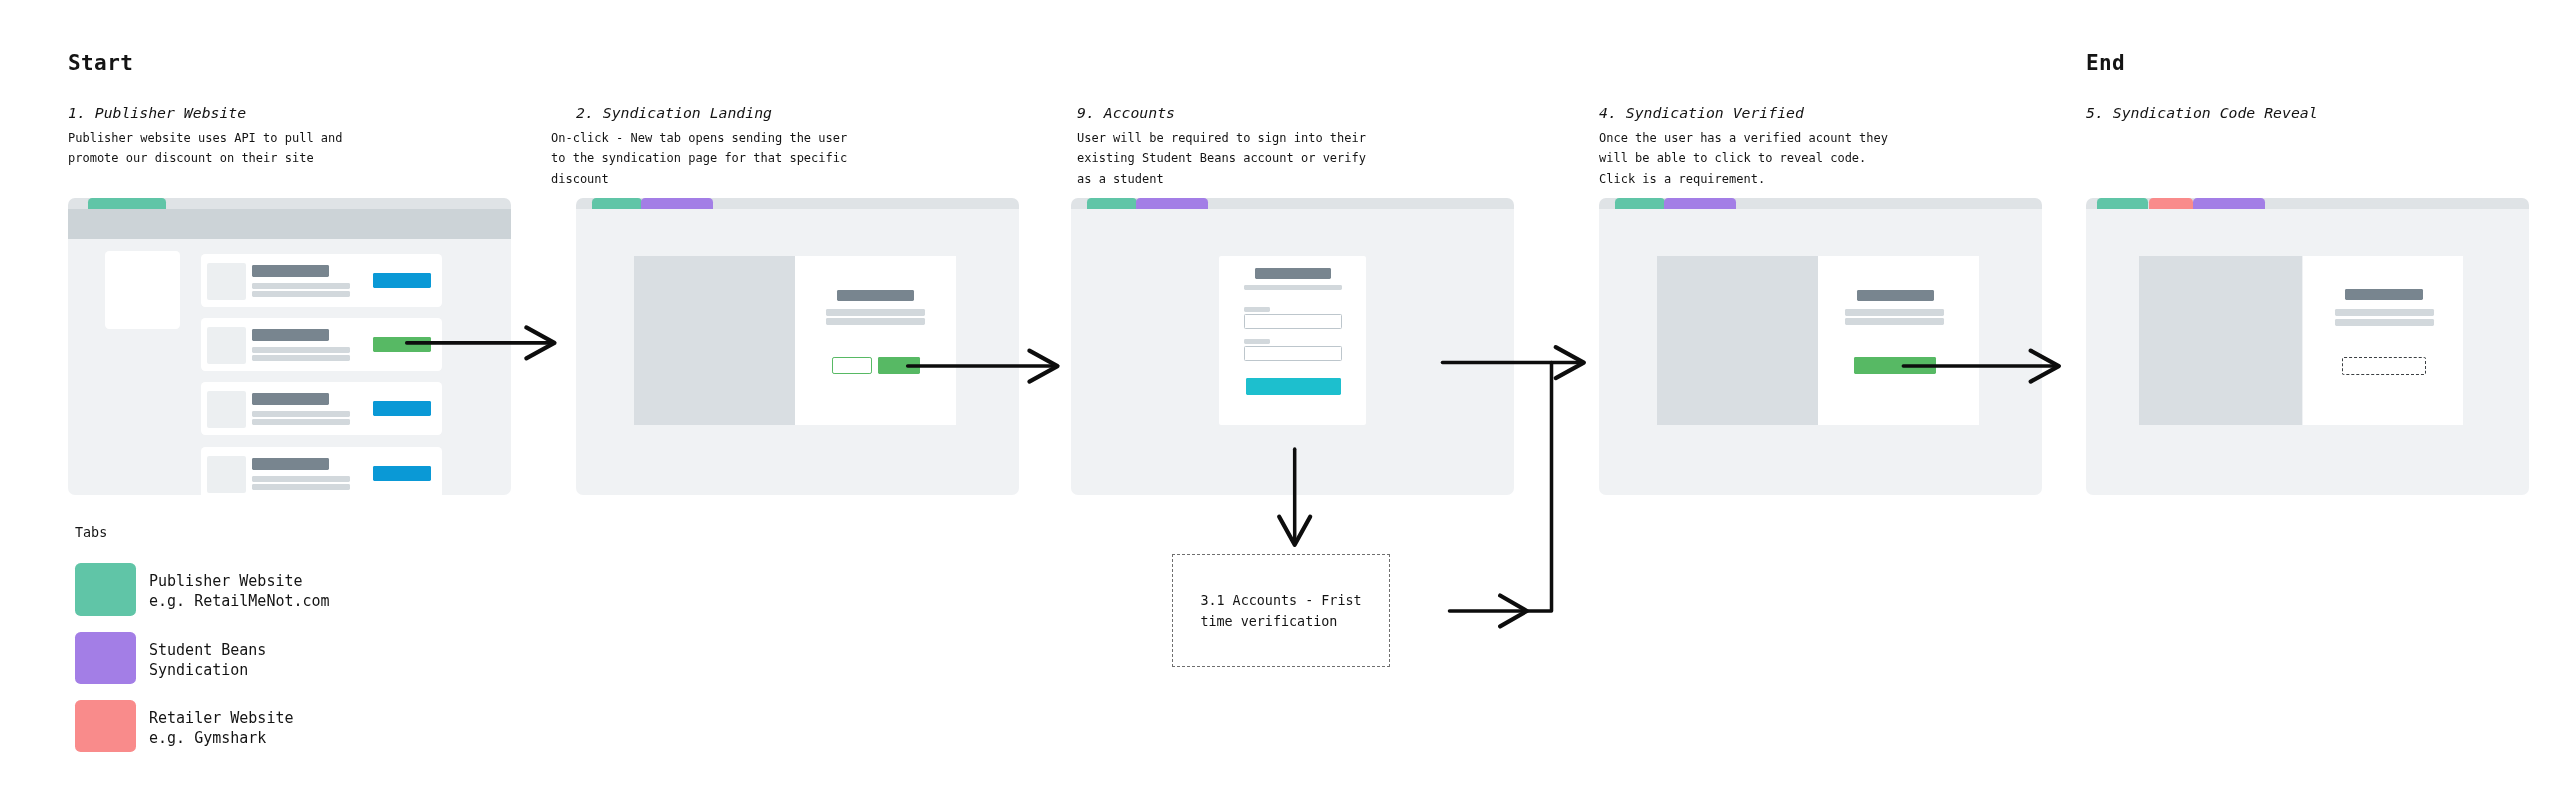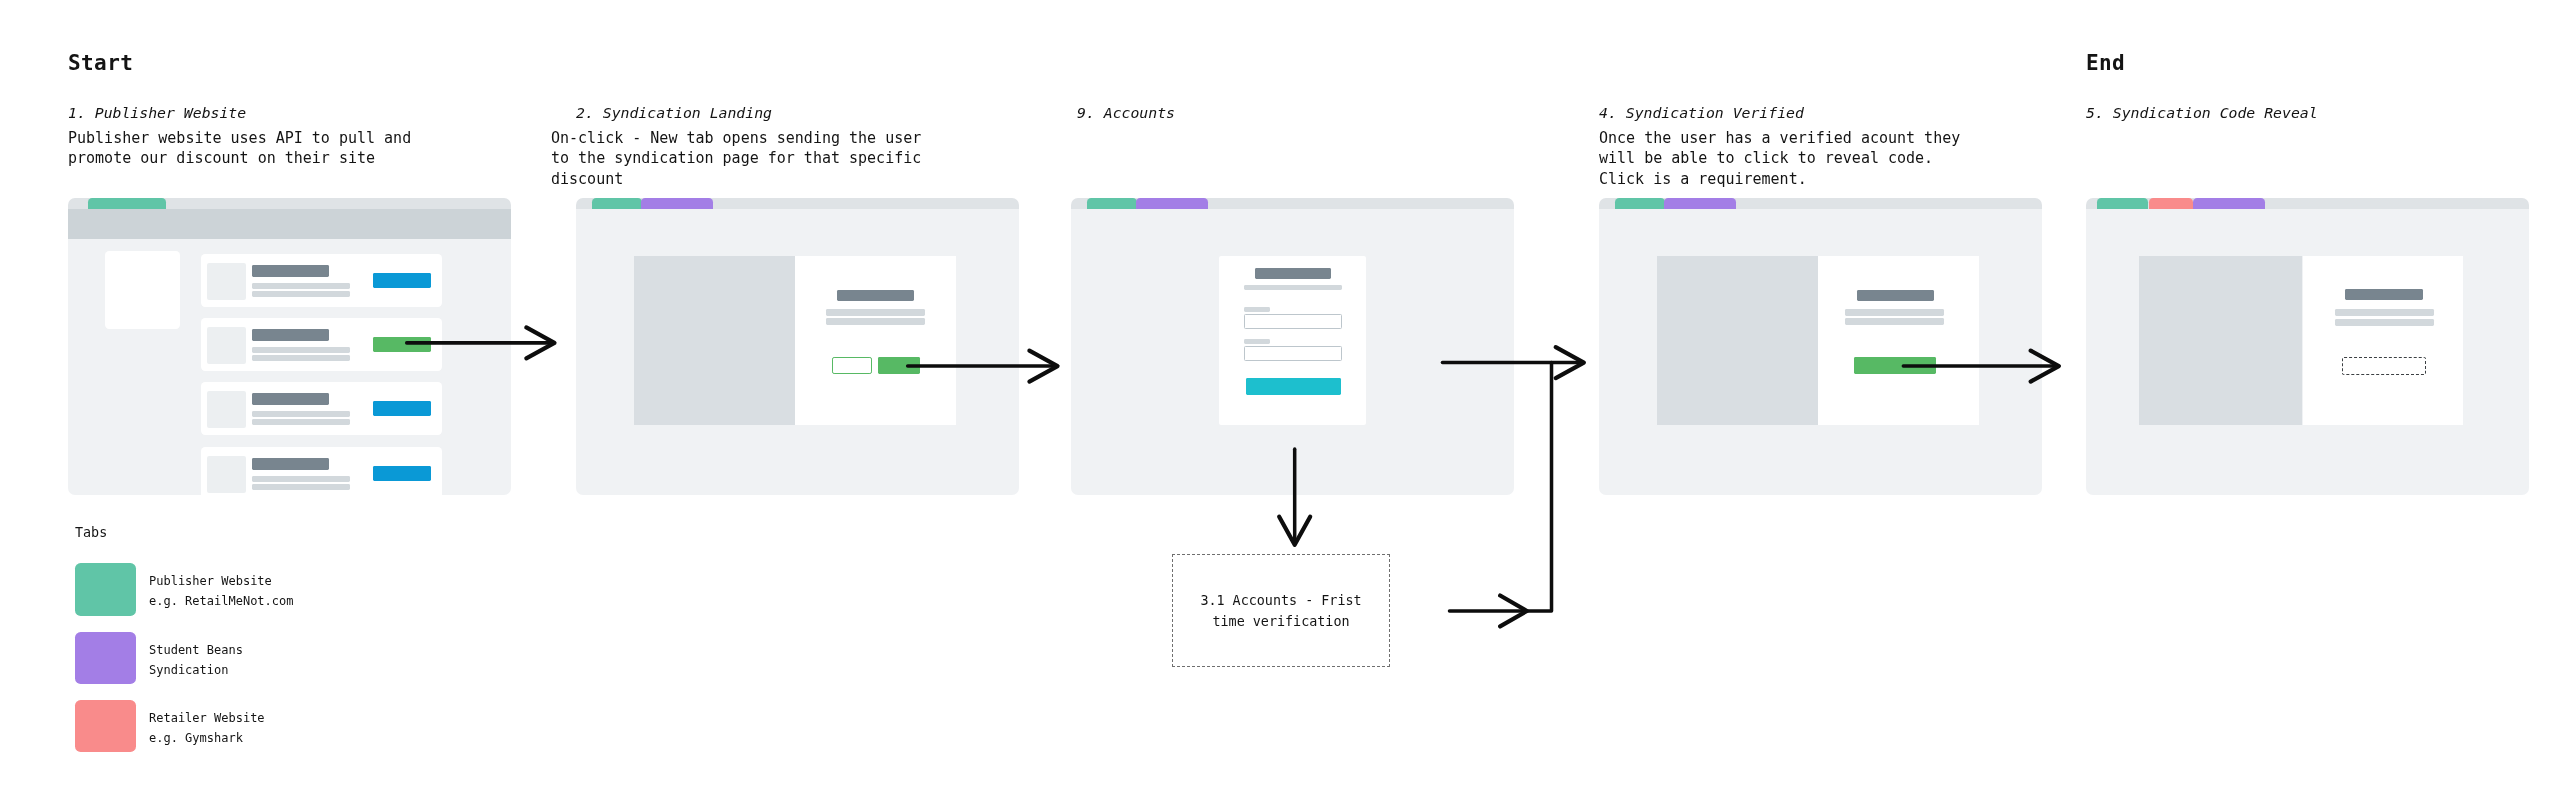--- a/index.html
+++ b/index.html
@@ -2,21 +2,21 @@
 <html style="font-size:11.3px"><head>
 <meta charset="utf-8">
 <style>
   html,body{margin:0;padding:0;background:#ffffff;}
   .canvas{
     position:relative;width:2576px;height:811px;background:#ffffff;overflow:hidden;
     font-family:"DejaVu Sans Mono","Liberation Mono",monospace;color:#141414;
   }
   .phase-label{position:absolute;top:51px;font-size:21px;font-weight:bold;letter-spacing:0.4px;white-space:pre;text-align:center;}
   .step-title{position:absolute;top:104px;font-size:14.8px;white-space:pre;font-style:italic;}
-  .step-desc{position:absolute;top:128px;font-size:15px;line-height:20.4px;white-space:pre-line;}
+  .step-desc{position:absolute;top:128px;font-size:12px;line-height:20.4px;white-space:pre-line;}
 
   .card{position:absolute;top:198px;width:443px;height:297px;}
   .tabstrip{position:absolute;left:0;top:0;width:443px;height:11.3px;background:#dfe3e6;border-radius:7px 7px 0 0;}
   .tab{position:absolute;top:0;height:11.3px;border-radius:4.2px 4.2px 0 0;}
   .navband{position:absolute;left:0;top:11.3px;width:443px;height:29.6px;background:#ccd3d7;}
   .cardbody{position:absolute;left:0;width:443px;background:#f0f2f4;border-radius:0 0 7px 7px;}
   .body-tall{top:11.3px;height:286px;}
   .body-short{top:41px;height:256px;}
 
   .whitebox{position:absolute;background:#ffffff;border-radius:4.2px;}
@@ -28,45 +28,48 @@
   .wf-btn{position:absolute;border-radius:1.4px;}
   .gray-rect{position:absolute;background:#d9dee2;}
   .panel{position:absolute;background:#ffffff;}
   .outline-btn{position:absolute;background:#ffffff;border:1.4px solid #57b964;border-radius:2.1px;box-sizing:border-box;}
   .input-box{position:absolute;background:#ffffff;border:1.1px solid #bdc6cc;border-radius:1.4px;box-sizing:border-box;}
   .dashed-box{position:absolute;border:1.4px dashed #3c4043;border-radius:2.1px;box-sizing:border-box;}
 
   .note-box{
     position:absolute;left:1172px;top:554px;width:218px;height:113px;
     border:1.1px dashed #6f6f6f;box-sizing:border-box;
-    display:flex;align-items:center;justify-content:center;text-align:center;
+    display:flex;align-items:center;justify-content:center;text-align:left;
     font-size:13.4px;line-height:21px;white-space:pre-line;
   }
   .legend-title{position:absolute;left:75px;top:525px;font-size:13.4px;}
   .swatch{position:absolute;left:75px;border-radius:5.6px;}
-  .legend-label{position:absolute;left:149px;font-size:12px;line-height:19.7px;white-space:pre-line;}
+  .legend-label{position:absolute;left:149px;font-size:15px;line-height:19.7px;white-space:pre-line;}
 
   .arrows{position:absolute;left:0;top:0;width:2576px;height:811px;pointer-events:none;}
 </style>
 </head>
 <body>
 
 <div class="canvas">
 
   <div class="phase-label" style="left:68px">Start</div>
   <div class="phase-label" style="left:2086px">End</div>
 
   <div class="step-title" style="left:68px">1. Publisher Website</div>
   <div class="step-desc" style="left:68px">Publisher website uses API to pull and
 promote our discount on their site</div>
   <div class="step-title" style="left:576px">2. Syndication Landing</div>
   <div class="step-desc" style="left:551px">On-click - New tab opens sending the user
 to the syndication page for that specific
 discount</div>
   <div class="step-title" style="left:1077px">9. Accounts</div>
+  <div class="step-desc" style="left:1077px">User will be required to sign into their
+existing Student Beans account or verify
+as a student</div>
   <div class="step-title" style="left:1599px">4. Syndication Verified</div>
   <div class="step-desc" style="left:1599px">Once the user has a verified acount they
 will be able to click to reveal code.
 Click is a requirement.</div>
   <div class="step-title" style="left:2086px">5. Syndication Code Reveal</div>
 
   <div class="card" style="left:68px">
     <div class="tabstrip">
       <div class="tab" style="left: 19.7px; width: 78px; background-color: rgb(96, 197, 167);"></div>
     </div>

